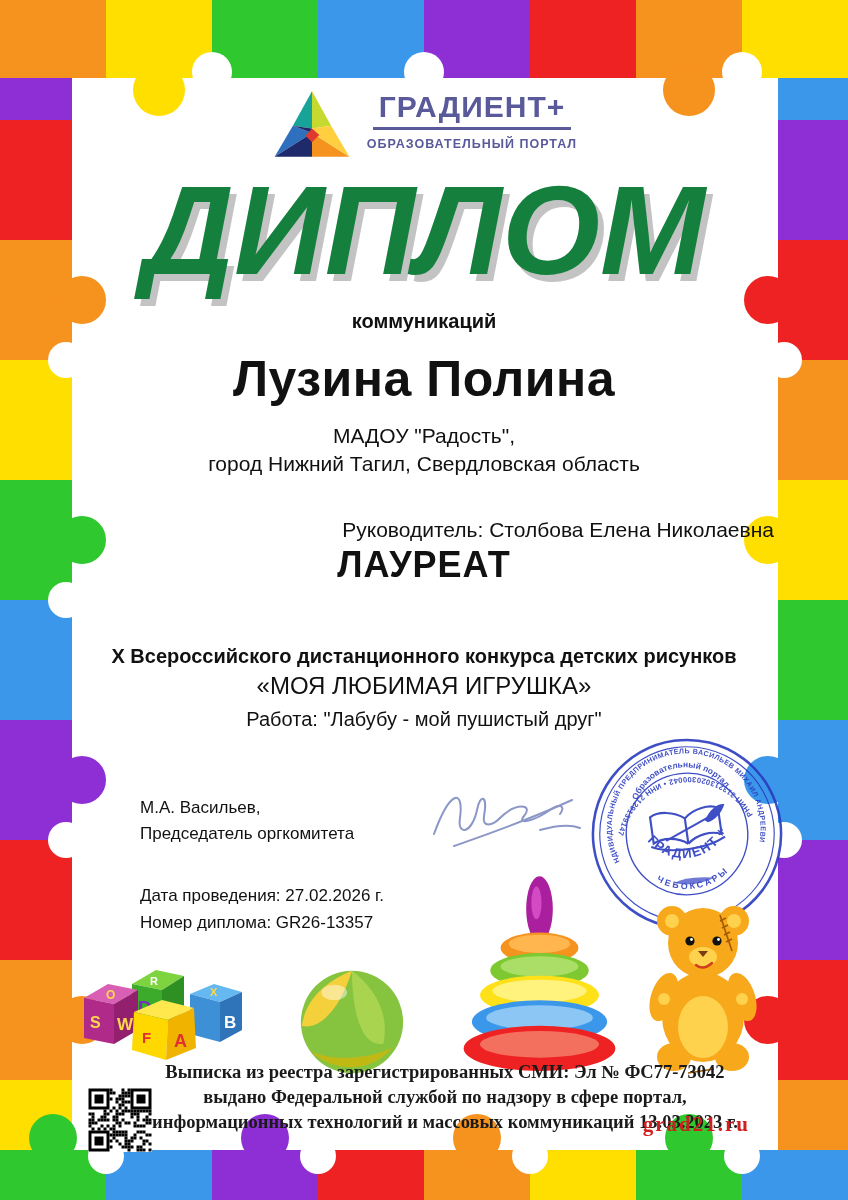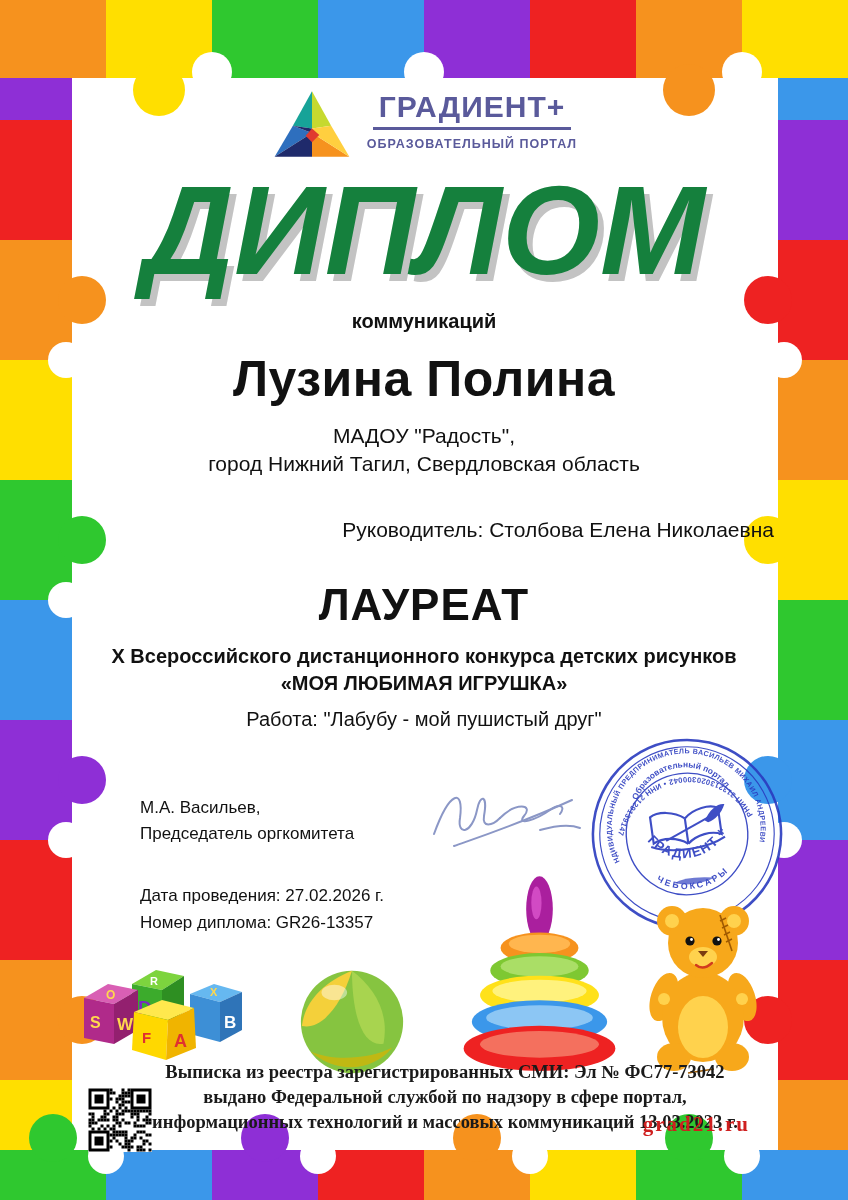--- a/index.html
+++ b/index.html
@@ -14,23 +14,23 @@
   .brand-name{font-size:30px;font-weight:bold;letter-spacing:1px;color:#5a5a9b;
               border-bottom:3px solid #5a5a9b;padding:0 6px 3px 6px;}
   .brand-tagline{margin-top:7px;font-size:12.5px;font-weight:bold;letter-spacing:1px;color:#5a5a9b;}
   .diploma-title{top:168px;font-size:126px;line-height:1;font-weight:900;font-style:italic;
                  color:#15803d;text-shadow:6px 7px 0 #c3c3c3;}
   .award-label{top:310px;font-size:20px;font-weight:bold;}
   .recipient{top:350px;font-size:50px;font-weight:bold;letter-spacing:0.5px;}
   .inst1{top:424px;font-size:21px;}
   .inst2{top:452px;font-size:21px;}
   .supervisor{top:518px;font-size:21px;text-align:right;}
-  .result{top:580px;font-size:44px;font-weight:900;letter-spacing:1px;}
+  .result{top:544px;font-size:36px;font-weight:900;letter-spacing:1px;}
   .contest1{top:645px;font-size:20px;font-weight:bold;}
-  .contest2{top:672px;font-size:20px;font-weight:bold;}
+  .contest2{top:672px;font-size:24px;font-weight:normal;}
   .work{top:708px;font-size:20px;}
   .signatory{left:140px;top:795px;font-size:17px;line-height:26px;}
   .details{left:140px;top:882px;font-size:17px;line-height:27px;}
   .footer{left:115px;top:1060px;width:660px;text-align:center;
           font-family:"Liberation Serif","DejaVu Serif",serif;font-weight:bold;
           font-size:18.5px;line-height:25px;color:#1a1a1a;}
   .website{left:560px;top:1112px;width:190px;text-align:right;
            font-family:"Liberation Serif","DejaVu Serif",serif;font-weight:bold;
            font-size:21px;letter-spacing:2px;color:#cf1f1f;}
   .stamp-wrap{left:589px;top:736px;transform:rotate(-8deg);opacity:0.9;}

